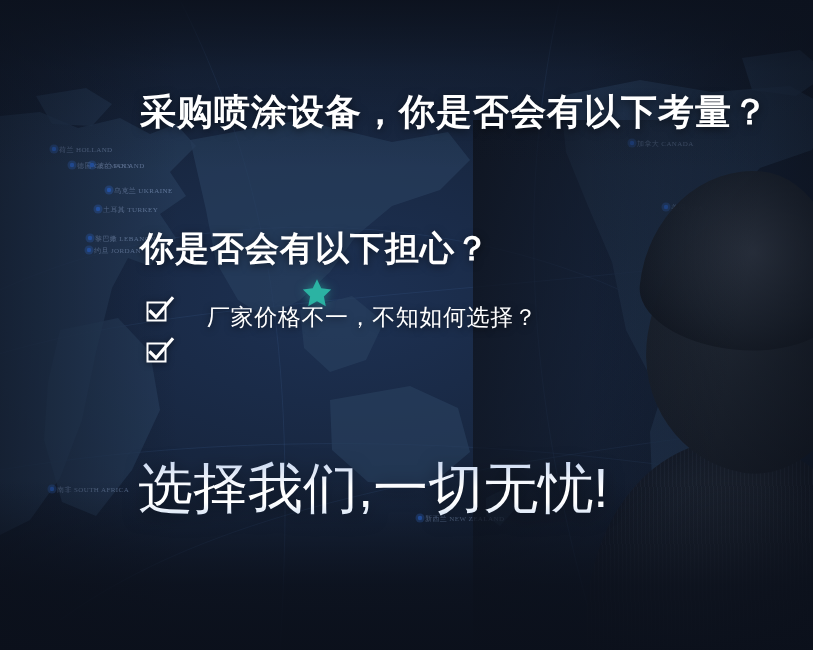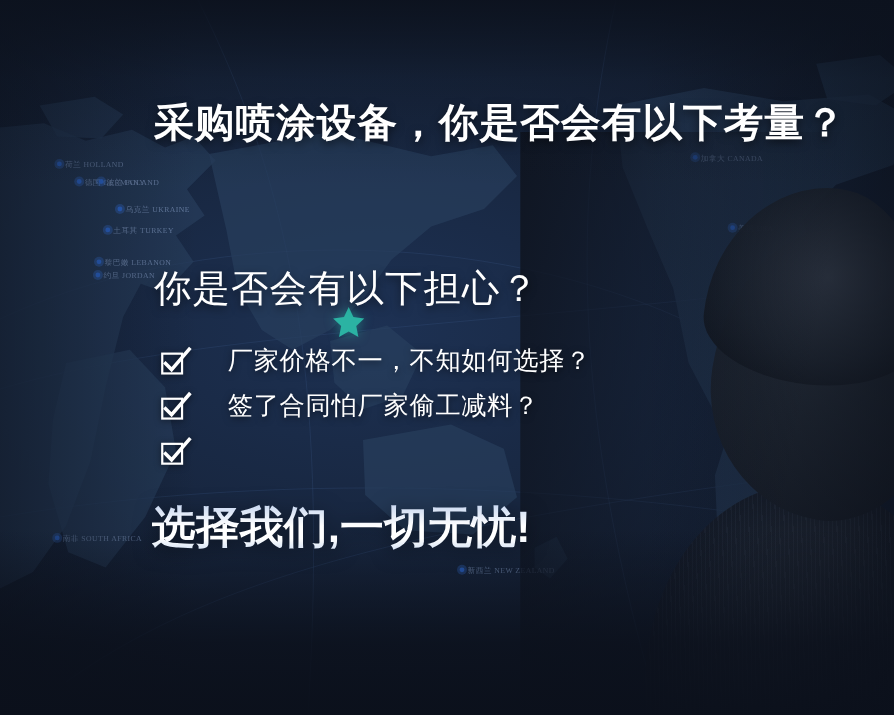--- a/index.html
+++ b/index.html
@@ -139,36 +139,36 @@
   }
   .subline .sep{
     display:inline-block;
     margin:0 8px;
     font-size:17px;
     vertical-align:3px;
   }
 
   .headline2{
     position:absolute;
-    left:140px; top:240px;
+    left:140px; top:226px;
     font-size:34px;
-    font-weight:normal;
+    font-weight:bold;
     color:#ffffff;
     letter-spacing:1px;
     white-space:nowrap;
     text-shadow:0 2px 8px rgba(0,0,0,.55);
   }
 
   .checklist{
     position:absolute;
     left:147px; top:302px;
   }
   .check-row{
     display:flex;
-    align-items:flex-end;
+    align-items:flex-start;
     height:41px;
   }
   .check-icon{
     position:relative;
     width:22px; height:22px;
     flex:0 0 auto;
     margin-right:38px;
   }
   .check-icon svg{
     position:absolute;
@@ -181,22 +181,22 @@
     font-size:23px;
     color:#ffffff;
     letter-spacing:.6px;
     white-space:nowrap;
     text-shadow:0 2px 7px rgba(0,0,0,.6);
   }
 
   .bighead{
     position:absolute;
     left:138px; top:452px;
-    font-size:40px;
-    font-weight:bold;
+    font-size:55px;
+    font-weight:normal;
     letter-spacing:0px;
     white-space:nowrap;
     background:linear-gradient(to bottom, #b9cbe8 0%, #cfdcf2 16%, #ffffff 48%, #ffffff 68%, #d4e2f5 88%, #9fb6da 100%);
     -webkit-background-clip:text;
     background-clip:text;
     color:transparent;
     -webkit-text-fill-color:transparent;
     filter:drop-shadow(0 3px 9px rgba(0,0,0,.55));
   }
 </style>
@@ -315,27 +315,18 @@
           </span>
           <span class="check-label">厂家价格不一，不知如何选择？</span>
         </div>
         <div class="check-row">
           <span class="check-icon">
             <svg viewBox="0 0 30 30">
               <rect x="2.5" y="6.5" width="18" height="18" fill="none" stroke="#ffffff" stroke-width="2"></rect>
               <path d="M5.5 15.5 L11 21 L27 2.5" fill="none" stroke="#ffffff" stroke-width="3.2" stroke-linecap="square" stroke-linejoin="miter"></path>
             </svg>
           </span>
-          <span class="check-label">签了合同怕厂家偷工减料？</span>
-        </div>
-        <div class="check-row">
-          <span class="check-icon">
-            <svg viewBox="0 0 30 30">
-              <rect x="2.5" y="6.5" width="18" height="18" fill="none" stroke="#ffffff" stroke-width="2"></rect>
-              <path d="M5.5 15.5 L11 21 L27 2.5" fill="none" stroke="#ffffff" stroke-width="3.2" stroke-linecap="square" stroke-linejoin="miter"></path>
-            </svg>
-          </span>
         </div>
       </div>
 
     <div class="bighead">选择我们,一切无忧!</div>
   </div>
 </div>
 
 </body></html>

